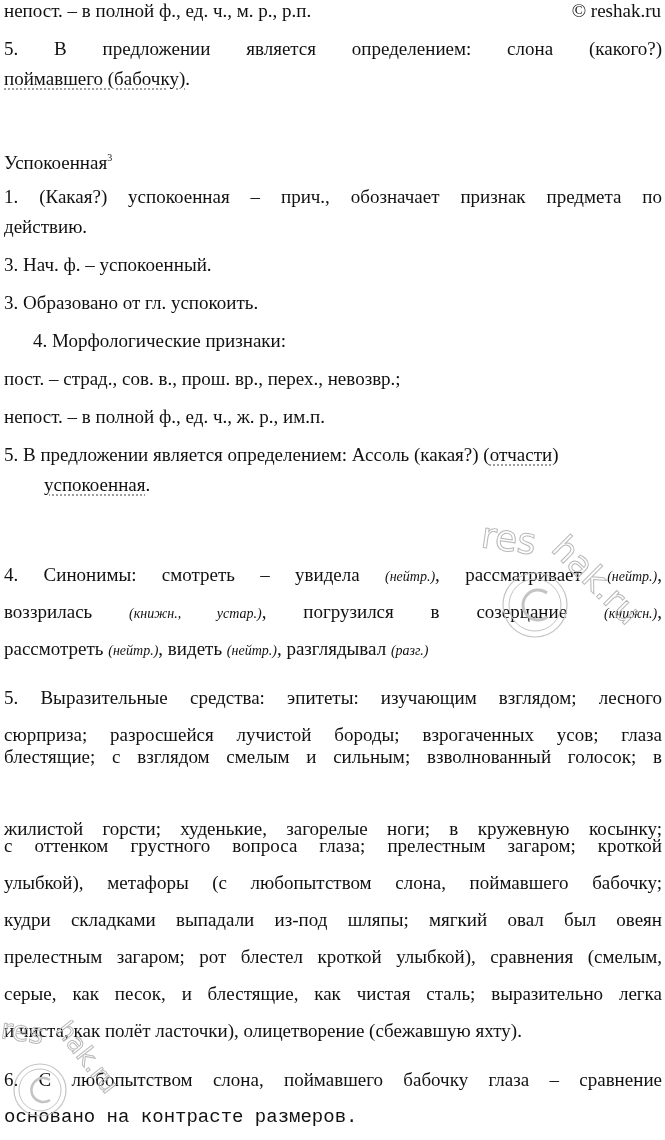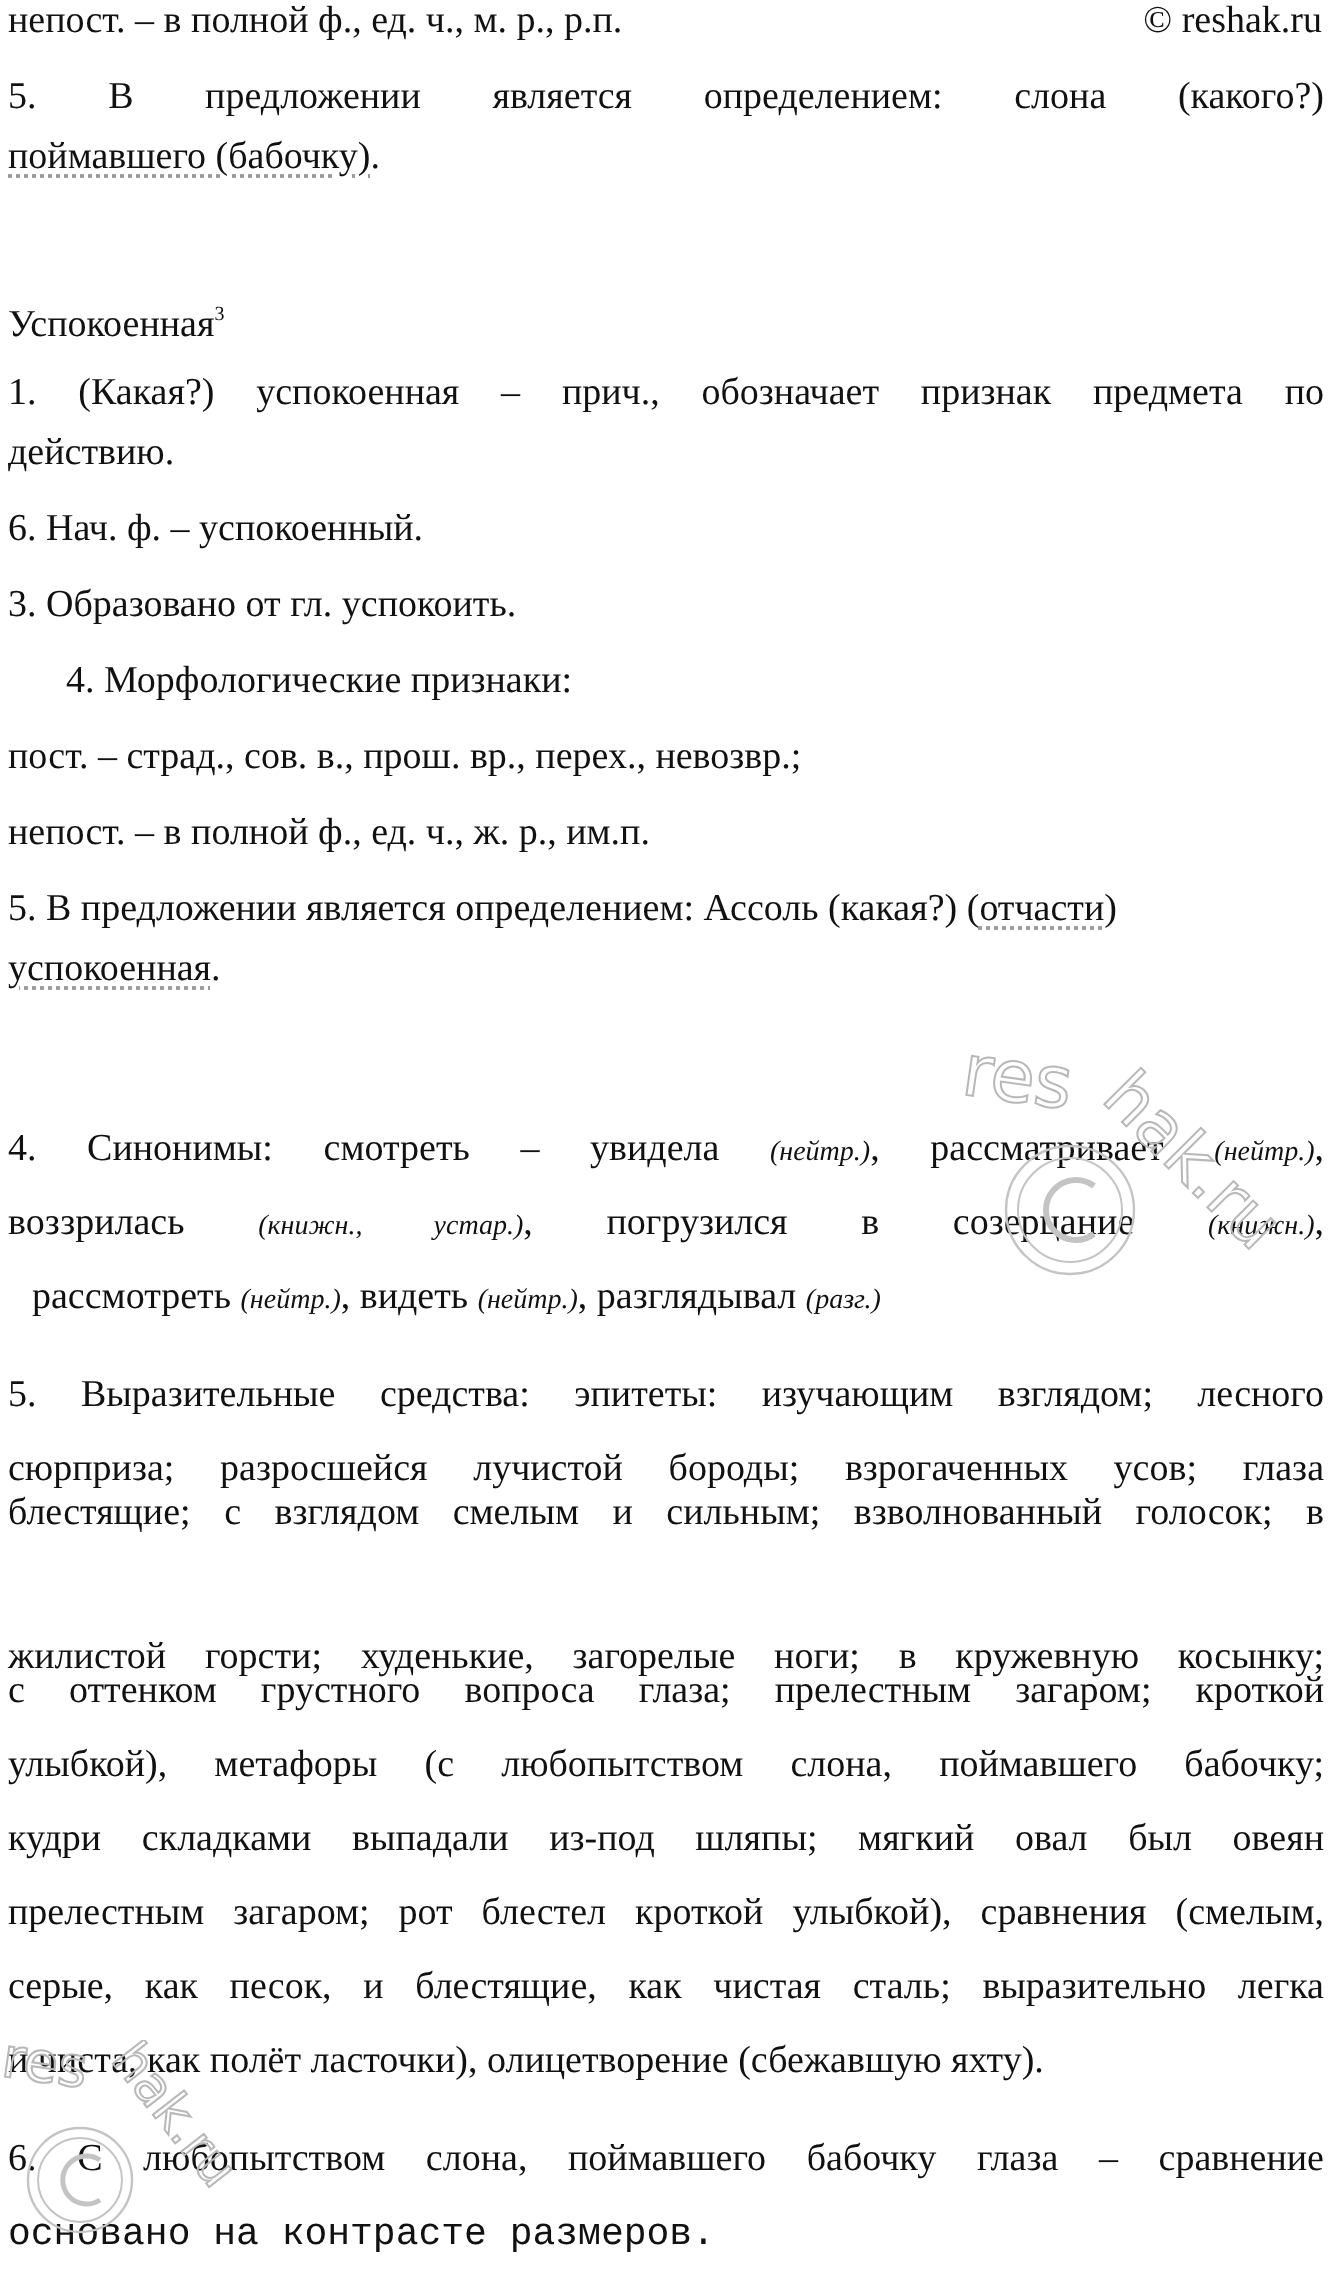--- a/index.html
+++ b/index.html
@@ -27,31 +27,31 @@
 
 <div class="line" style="top:0;">непост. – в полной ф., ед. ч., м. р., р.п.</div>
 
 <div class="line just" style="top:38px;">5. В предложении является определением: слона (какого?)</div>
 <div class="line" style="top:68px;"><span class="ul">поймавшего (бабочку)</span><span>.</span></div>
 
 <div class="line" style="top:147px;"><span>Успокоенная</span><sup>3</sup></div>
 
 <div class="line just" style="top:186px;">1. (Какая?) успокоенная – прич., обозначает признак предмета по</div>
 <div class="line" style="top:216px;">действию.</div>
-<div class="line" style="top:254px;">6. Нач. ф. – успокоенный.</div>
+<div class="line" style="top:254px;">3. Нач. ф. – успокоенный.</div>
 <div class="line" style="top:292px;">3. Образовано от гл. успокоить.</div>
 <div class="line" style="top:330px;margin-left:29px;">4. Морфологические признаки:</div>
 <div class="line" style="top:368px;">пост. – страд., сов. в., прош. вр., перех., невозвр.;</div>
 <div class="line" style="top:406px;">непост. – в полной ф., ед. ч., ж. р., им.п.</div>
 <div class="line" style="top:444px;"><span>5. В предложении является определением: Ассоль (какая?) (</span><span class="ul">отчасти</span><span>)</span></div>
-<div class="line" style="top:474px;"><span class="ul">успокоенная</span><span>.</span></div>
+<div class="line" style="top:474px;margin-left:40px;"><span class="ul">успокоенная</span><span>.</span></div>
 
 <div class="line just" style="top:564px;"><span>4. Синонимы: смотреть – увидела</span> <span class="it">(нейтр.)</span><span>, рассматривает</span> <span class="it">(нейтр.)</span><span>,</span></div>
 <div class="line just" style="top:601px;"><span>воззрилась</span> <span class="it">(книжн., устар.)</span><span>, погрузился в созерцание</span> <span class="it">(книжн.)</span><span>,</span></div>
-<div class="line" style="top:638px;margin-left:12px;"><span>рассмотреть</span> <span class="it">(нейтр.)</span><span>, видеть</span> <span class="it">(нейтр.)</span><span>, разглядывал</span> <span class="it">(разг.)</span></div>
+<div class="line" style="top:638px;"><span>рассмотреть</span> <span class="it">(нейтр.)</span><span>, видеть</span> <span class="it">(нейтр.)</span><span>, разглядывал</span> <span class="it">(разг.)</span></div>
 
 <div class="line just" style="top:687px;">5. Выразительные средства: эпитеты: изучающим взглядом; лесного</div>
 <div class="line just" style="top:724px;">сюрприза; разросшейся лучистой бороды; взрогаченных усов; глаза</div>
 <div class="line just" style="top:746px;">блестящие; с взглядом смелым и сильным; взволнованный голосок; в</div>
 <div class="line just" style="top:798px;margin-top:20px;">жилистой горсти; худенькие, загорелые ноги; в кружевную косынку;</div>
 <div class="line just" style="top:835px;">с оттенком грустного вопроса глаза; прелестным загаром; кроткой</div>
 <div class="line just" style="top:872px;">улыбкой), метафоры (с любопытством слона, поймавшего бабочку;</div>
 <div class="line just" style="top:909px;">кудри складками выпадали из-под шляпы; мягкий овал был овеян</div>
 <div class="line just" style="top:946px;">прелестным загаром; рот блестел кроткой улыбкой), сравнения (смелым,</div>
 <div class="line just" style="top:983px;">серые, как песок, и блестящие, как чистая сталь; выразительно легка</div>

